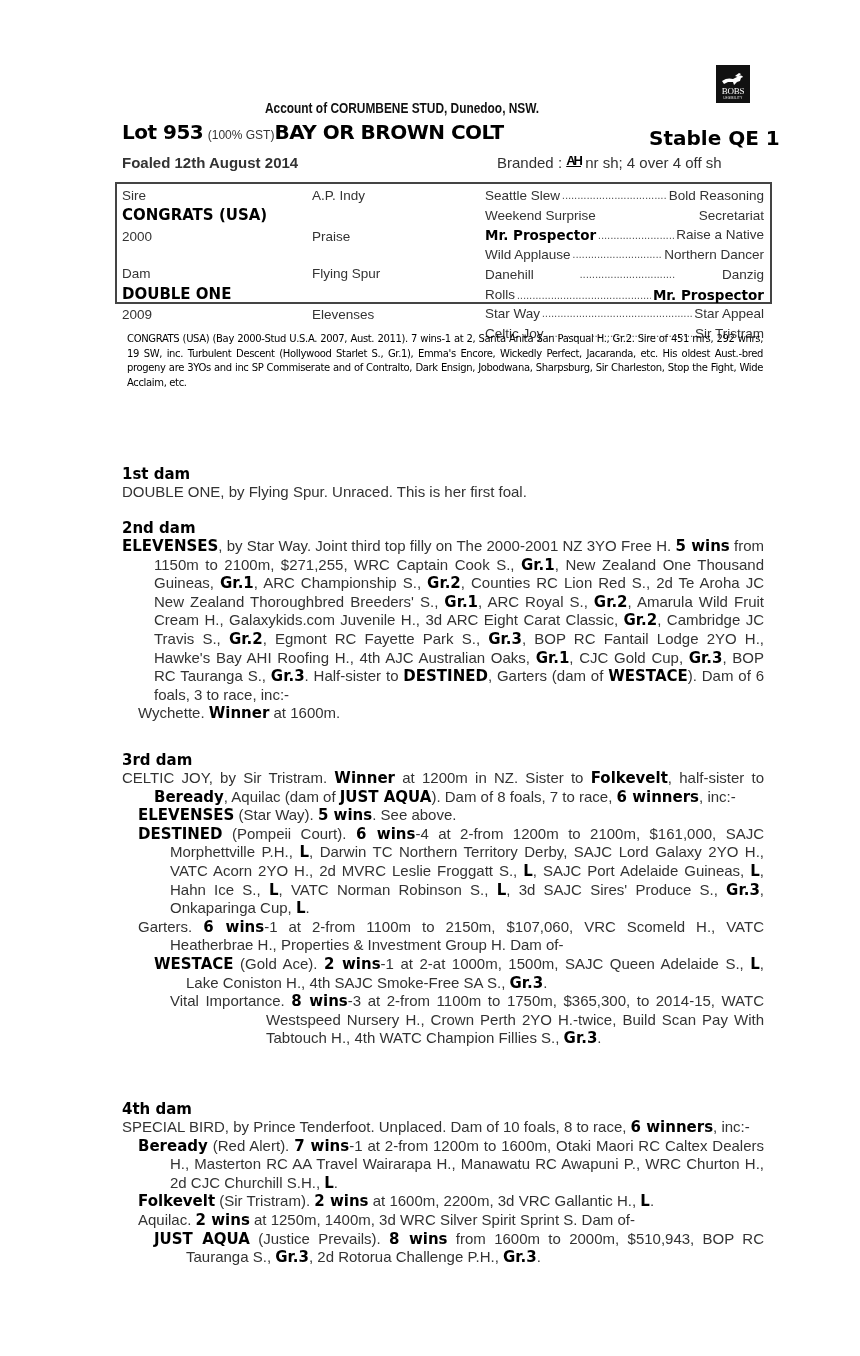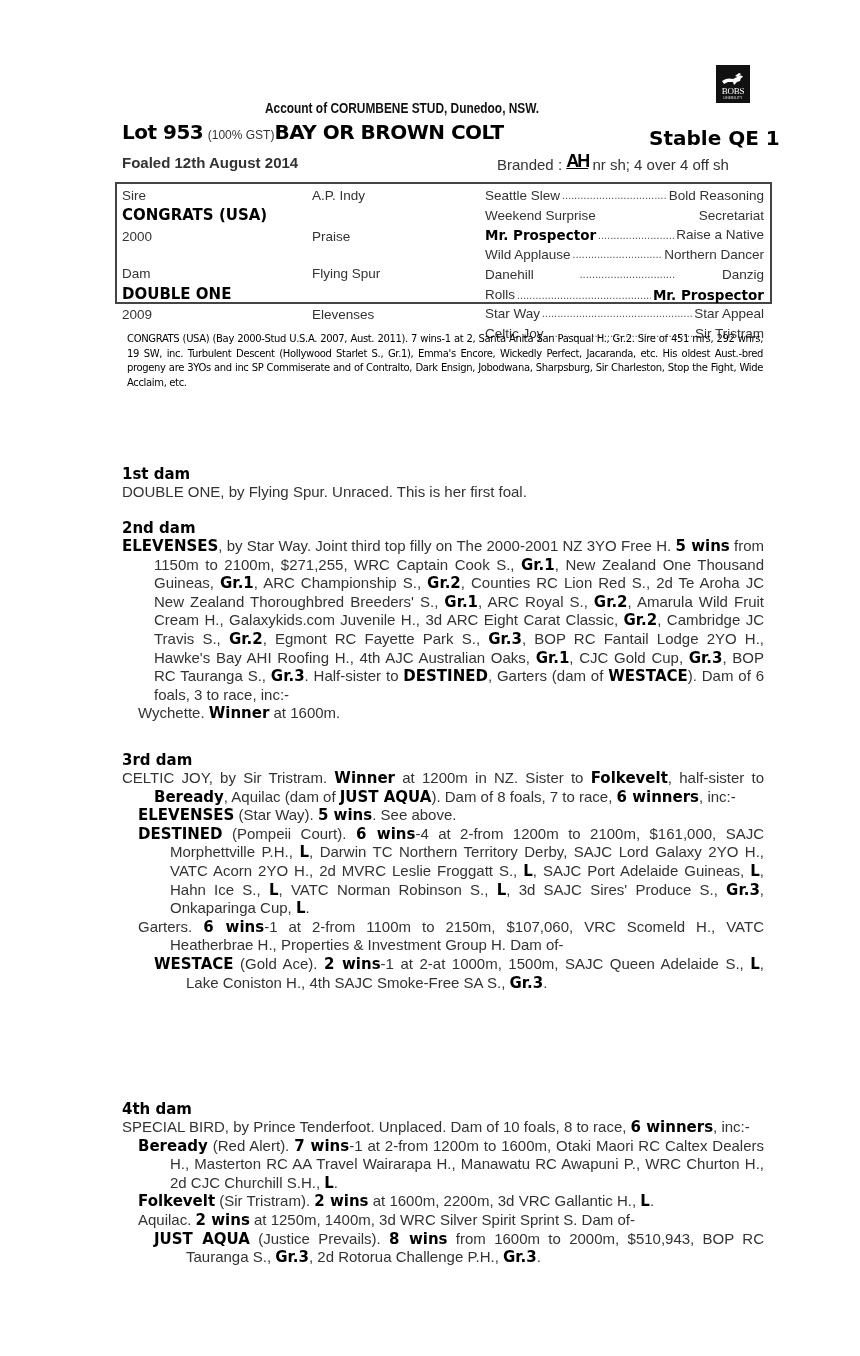--- a/index.html
+++ b/index.html
@@ -12,21 +12,21 @@
   .logo .lt { font-family:"Liberation Serif", serif; font-size:9px; line-height:9px; letter-spacing:-0.3px; }
   .logo .ls { font-size:3px; line-height:4px; letter-spacing:0.3px; }
   .account { left:265px; top:100px; font-weight:bold; font-size:14.5px; transform:scaleX(0.82); transform-origin:left top; color:#111; white-space:nowrap; }
   .lot-line { left:122px; top:120px; white-space:nowrap; color:#000; }
   .lot { font-family:"DejaVu Sans", sans-serif; font-weight:bold; font-size:20px; letter-spacing:-0.5px; }
   .gst { font-size:12px; color:#333; }
   .colt { font-family:"DejaVu Sans", sans-serif; font-weight:bold; font-size:20px; letter-spacing:-0.5px; }
   .stable { left:649px; top:126px; font-family:"DejaVu Sans", sans-serif; font-weight:bold; font-size:20px; color:#000; white-space:nowrap; }
   .foaled { left:122px; top:154px; font-size:15px; color:#333; white-space:nowrap;font-weight:bold; }
   .branded { left:497px; top:154px; font-size:15px; color:#333; white-space:nowrap; }
-  .brand-mark { display:inline-block; font-weight:bold; font-size:18px; text-decoration:underline; position:relative; top:-3px; letter-spacing:-2px; color:#000; }
+  .brand-mark { display:inline-block; font-weight:bold; font-size:13px; text-decoration:underline; position:relative; top:-3px; letter-spacing:-2px; color:#000; }
   .ped { left:115px; top:182px; width:657px; height:122px; border:2px solid #444; border-right-width:2.5px; border-bottom-width:2.5px; box-sizing:border-box; }
   .ped .cell { position:absolute; font-size:13.5px; color:#333; white-space:nowrap; }
   .ped .big { font-family:"DejaVu Sans", sans-serif; font-weight:bold; font-size:15px; color:#000; }
   .g3 { position:absolute; left:368px; width:279px; font-size:13.5px; color:#333; display:flex; white-space:nowrap; }
   .g3 .dots { flex:1; overflow:hidden; margin:0 2px; position:relative; }
   .g3 .dots::after { content:"................................................................................................................"; position:absolute; left:0; bottom:2px; font-size:10px; letter-spacing:0.3px; color:#444; }
   .g3 b { font-family:"DejaVu Sans", sans-serif; font-weight:bold; font-size:13.5px; color:#000; }
   .sire-text { left:127px; top:332px; width:636px; font-family:"DejaVu Sans", sans-serif; font-weight:normal; font-size:10px; line-height:14.6px; color:#000; text-align:justify; letter-spacing:-0.35px; }
   .sec-h { font-family:"DejaVu Sans", sans-serif; font-weight:bold; font-size:15px; color:#000; }
   .para { font-size:15px; line-height:18.6px; color:#333; text-align:justify; }
@@ -131,20 +131,21 @@
 </div>
 
 <div class="abs" style="left:122px;top:751px;width:642px">
   <div class="sec-h">3rd dam</div>
   <div class="para hang" style="--ind:32px;--hang:32px"><span>CELTIC JOY, by Sir Tristram. </span><b>Winner</b><span> at 1200m in NZ. Sister to </span><b>Folkevelt</b><span>, half-sister to </span><b>Beready</b><span>, Aquilac (dam of </span><b>JUST AQUA</b><span>). Dam of 8 foals, 7 to race, </span><b>6 winners</b><span>, inc:-</span></div>
   <div id="p3">
       <div class="para hang" style="--ind: 48px; --hang: 32px;"><b>ELEVENSES</b><span> (Star Way). </span><b>5 wins</b><span>. See above.</span></div>
       <div class="para hang" style="--ind: 48px; --hang: 32px;"><b>DESTINED</b><span> (Pompeii Court). </span><b>6 wins</b><span>-4 at 2-from 1200m to 2100m, $161,000, SAJC Morphettville P.H., </span><b>L</b><span>, Darwin TC Northern Territory Derby, SAJC Lord Galaxy 2YO H., VATC Acorn 2YO H., 2d MVRC Leslie Froggatt S., </span><b>L</b><span>, SAJC Port Adelaide Guineas, </span><b>L</b><span>, Hahn Ice S., </span><b>L</b><span>, VATC Norman Robinson S., </span><b>L</b><span>, 3d SAJC Sires' Produce S., </span><b>Gr.3</b><span>, Onkaparinga Cup, </span><b>L</b><span>.</span></div>
       <div class="para hang" style="--ind: 48px; --hang: 32px;"><span>Garters. </span><b>6 wins</b><span>-1 at 2-from 1100m to 2150m, $107,060, VRC Scomeld H., VATC Heatherbrae H., Properties &amp; Investment Group H. Dam of-</span></div>
       <div class="para hang" style="--ind: 64px; --hang: 32px;"><b>WESTACE</b><span> (Gold Ace). </span><b>2 wins</b><span>-1 at 2-at 1000m, 1500m, SAJC Queen Adelaide S., </span><b>L</b><span>, Lake Coniston H., 4th SAJC Smoke-Free SA S., </span><b>Gr.3</b><span>.</span></div>
+      <div class="para hang" style="--ind: 144px; --hang: 96px;"><span>Vital Importance. </span><b>8 wins</b><span>-3 at 2-from 1100m to 1750m, $365,300, to 2014-15, WATC Westspeed Nursery H., Crown Perth 2YO H.-twice, Build Scan Pay With Tabtouch H., 4th WATC Champion Fillies S., </span><b>Gr.3</b><span>.</span></div>
     </div>
 </div>
 
 <div class="abs" style="left:122px;top:1100px;width:642px">
   <div class="sec-h">4th dam</div>
   <div class="para hang" style="--ind:32px;--hang:32px"><span>SPECIAL BIRD, by Prince Tenderfoot. Unplaced. Dam of 10 foals, 8 to race, </span><b>6 winners</b><span>, inc:-</span></div>
   <div id="p4">
       <div class="para hang" style="--ind: 48px; --hang: 32px;"><b>Beready</b><span> (Red Alert). </span><b>7 wins</b><span>-1 at 2-from 1200m to 1600m, Otaki Maori RC Caltex Dealers H., Masterton RC AA Travel Wairarapa H., Manawatu RC Awapuni P., WRC Churton H., 2d CJC Churchill S.H., </span><b>L</b><span>.</span></div>
       <div class="para hang" style="--ind: 48px; --hang: 32px;"><b>Folkevelt</b><span> (Sir Tristram). </span><b>2 wins</b><span> at 1600m, 2200m, 3d VRC Gallantic H., </span><b>L</b><span>.</span></div>
       <div class="para hang" style="--ind: 48px; --hang: 32px;"><span>Aquilac. </span><b>2 wins</b><span> at 1250m, 1400m, 3d WRC Silver Spirit Sprint S. Dam of-</span></div>

